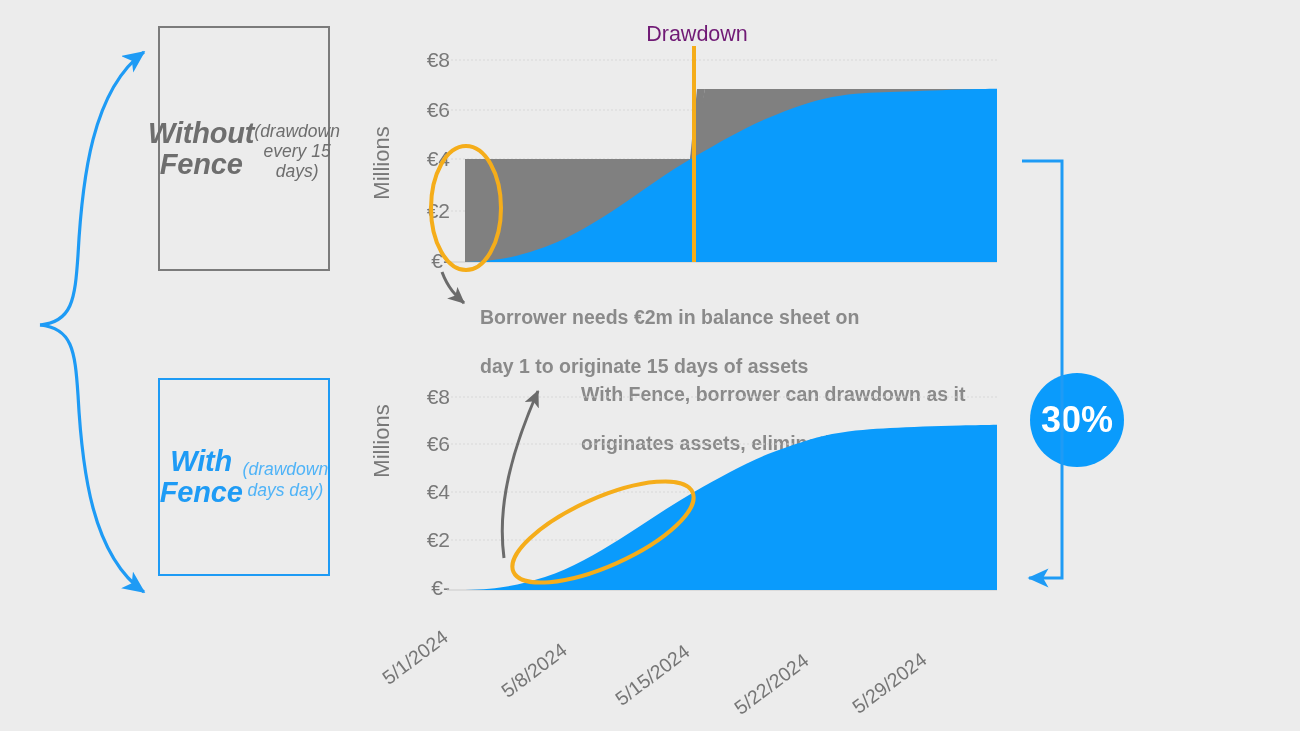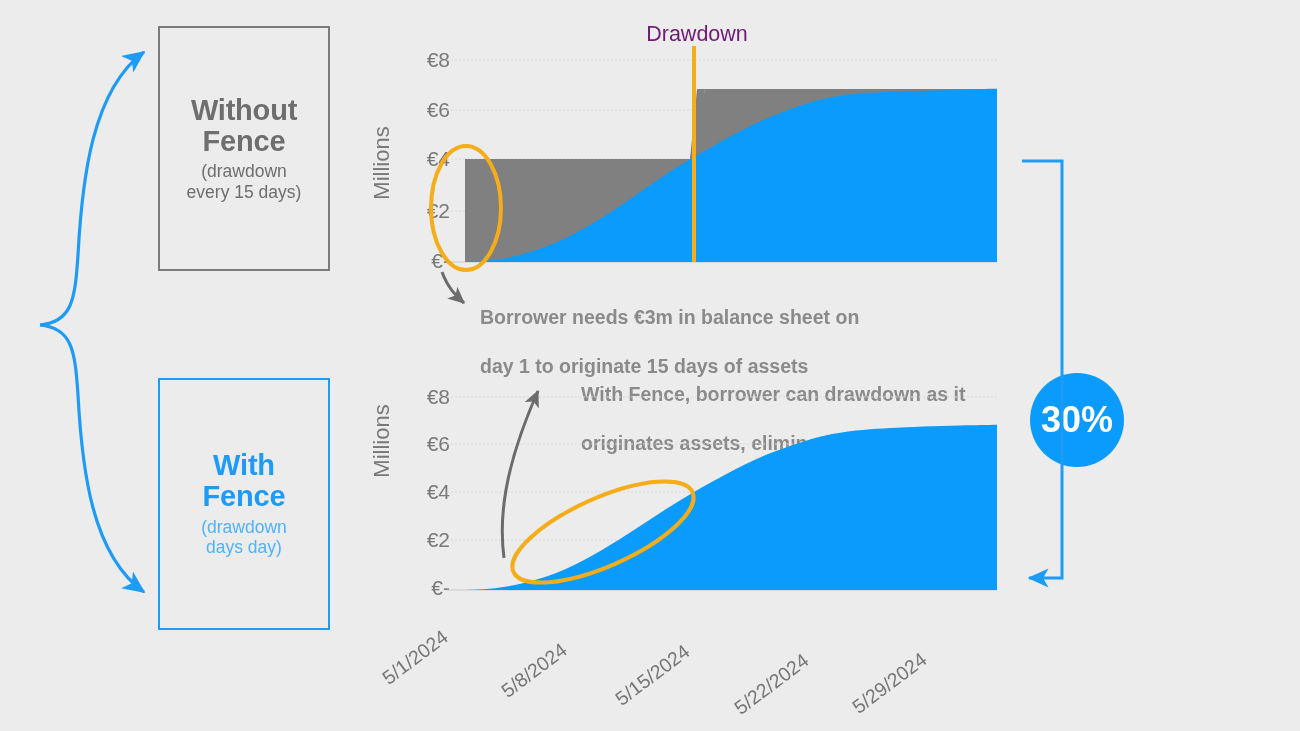--- a/index.html
+++ b/index.html
@@ -17,38 +17,39 @@
     height: 731px;
     background: #ececec;
     overflow: hidden;
   }
 
   
   .label-box {
     position: absolute;
     box-sizing: border-box;
     display: flex;
-    flex-direction: column;
+    flex-direction: row;
     align-items: center;
     justify-content: center;
     text-align: center;
     background: transparent;
+    font-style: italic;
   }
   #box-without {
     left: 158px;
     top: 26px;
     width: 172px;
     height: 245px;
     border: 2px solid #7b7b7b;
   }
   #box-with {
     left: 158px;
     top: 378px;
     width: 172px;
-    height: 252px;
+    height: 198px;
     border: 2px solid #1e9bf5;
     justify-content: center;
   }
   .box-title {
     font-size: 29px;
     font-weight: bold;
     line-height: 1.06;
     letter-spacing: -0.2px;
   }
   .box-sub {
@@ -188,21 +189,21 @@
 
   <div class="xtick" style="left:378px; top:671px;">5/1/2024</div>
   <div class="xtick" style="left:497px; top:684px;">5/8/2024</div>
   <div class="xtick" style="left:611px; top:692px;">5/15/2024</div>
   <div class="xtick" style="left:730px; top:701px;">5/22/2024</div>
   <div class="xtick" style="left:848px; top:700px;">5/29/2024</div>
 
   <div id="drawdown-label" style="left:697px; top:22px;">Drawdown</div>
 
   <div class="callout" style="left:480px; top:281px; width:470px;">
-    <span>Borrower needs €3m in balance sheet on</span><br>
+    <span>Borrower needs €2m in balance sheet on</span><br>
     <span>day 1 to originate 15 days of assets</span>
   </div>
 
   <div class="callout" style="left:581px; top:358px; width:460px;">
     <span>With Fence, borrower can drawdown as it</span><br>
     <span>originates assets, eliminating cash drag</span>
   </div>
 
   <div id="savings-badge">
     <span>30%</span>

